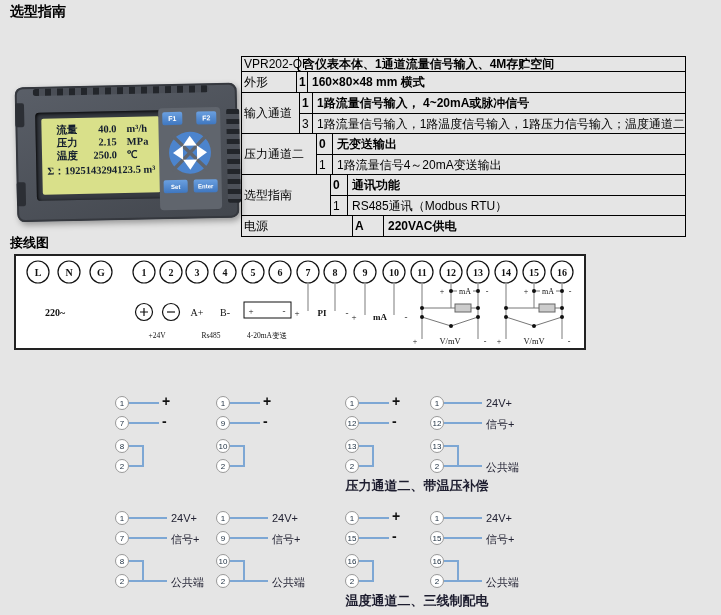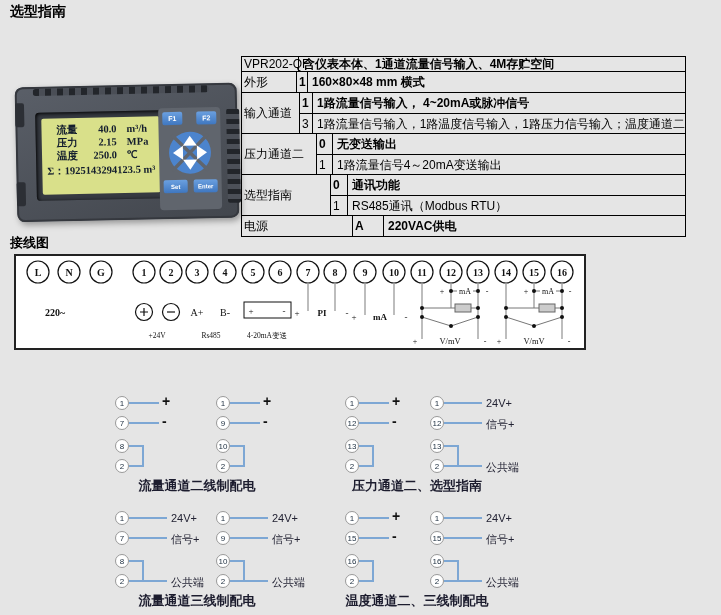--- a/index.html
+++ b/index.html
@@ -370,22 +370,21 @@
     <span class="circ" style="left:0;top:20px">12</span>
     <span class="wire" style="left:14px;top:26px;width:38px"></span>
     <span class="lbl" style="left:56px;top:21px">信号+</span>
     <span class="circ" style="left:0;top:43px">13</span>
     <span class="wire" style="left:14px;top:49px;width:14px"></span>
     <span class="vbar" style="left:27px;top:49px;height:22px"></span>
     <span class="circ" style="left:0;top:63px">2</span>
     <span class="wire" style="left:14px;top:69px;width:38px"></span>
     <span class="lbl" style="left:56px;top:64px">公共端</span>
   </div>
-  <div class="hd-caption" style="left:197px;top:477px">流量通道二线制配电</div>
-  <div class="hd-caption" style="left:417px;top:477px">压力通道二、选型指南</div>
+  <div class="hd-caption" style="left:417px;top:477px">压力通道二、带温压补偿</div>
 
   <div class="hd" style="left:115px;top:511px">
     <span class="circ" style="left:0;top:0">1</span>
     <span class="wire" style="left:14px;top:6px;width:38px"></span>
     <span class="lbl" style="left:56px;top:1px">24V+</span>
     <span class="circ" style="left:0;top:20px">7</span>
     <span class="wire" style="left:14px;top:26px;width:38px"></span>
     <span class="lbl" style="left:56px;top:21px">信号+</span>
     <span class="circ" style="left:0;top:43px">8</span>
     <span class="wire" style="left:14px;top:49px;width:14px"></span>
@@ -428,16 +427,15 @@
     <span class="circ" style="left:0;top:20px">15</span>
     <span class="wire" style="left:14px;top:26px;width:38px"></span>
     <span class="lbl" style="left:56px;top:21px">信号+</span>
     <span class="circ" style="left:0;top:43px">16</span>
     <span class="wire" style="left:14px;top:49px;width:14px"></span>
     <span class="vbar" style="left:27px;top:49px;height:22px"></span>
     <span class="circ" style="left:0;top:63px">2</span>
     <span class="wire" style="left:14px;top:69px;width:38px"></span>
     <span class="lbl" style="left:56px;top:64px">公共端</span>
   </div>
-  <div class="hd-caption" style="left:197px;top:592px">流量通道三线制配电</div>
   <div class="hd-caption" style="left:417px;top:592px">温度通道二、三线制配电</div>
 
 </div>
 
 </body></html>

